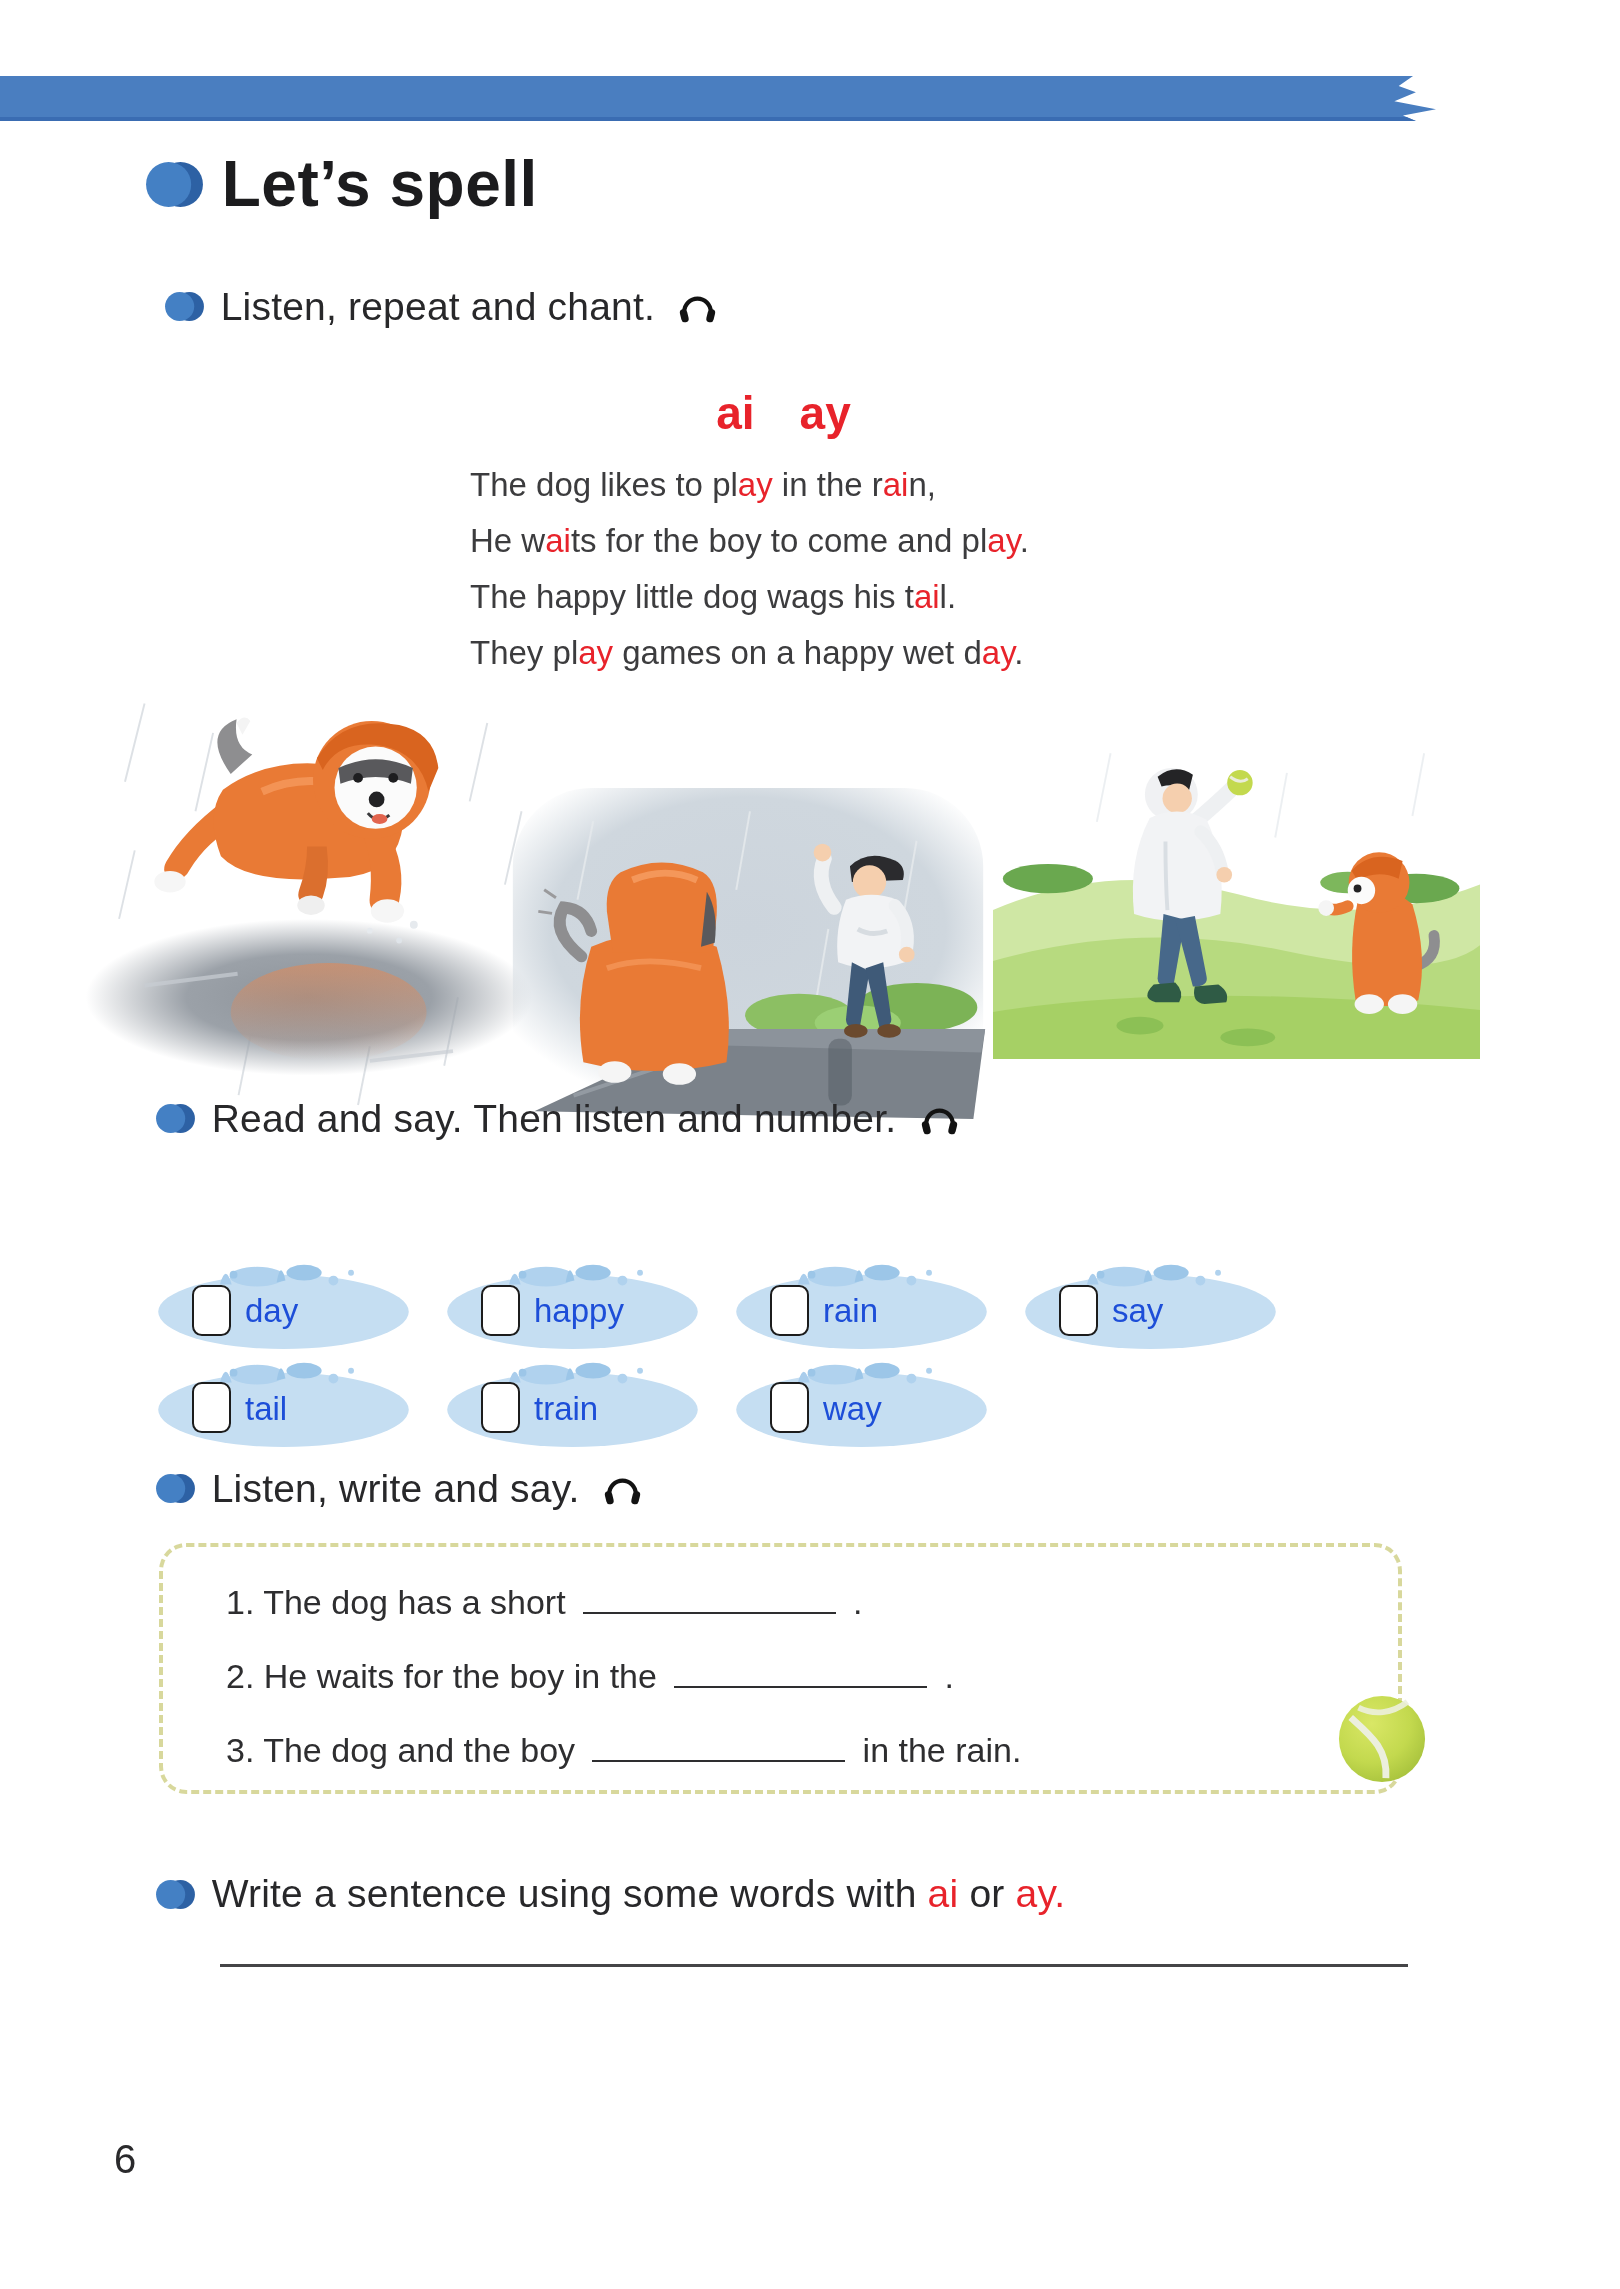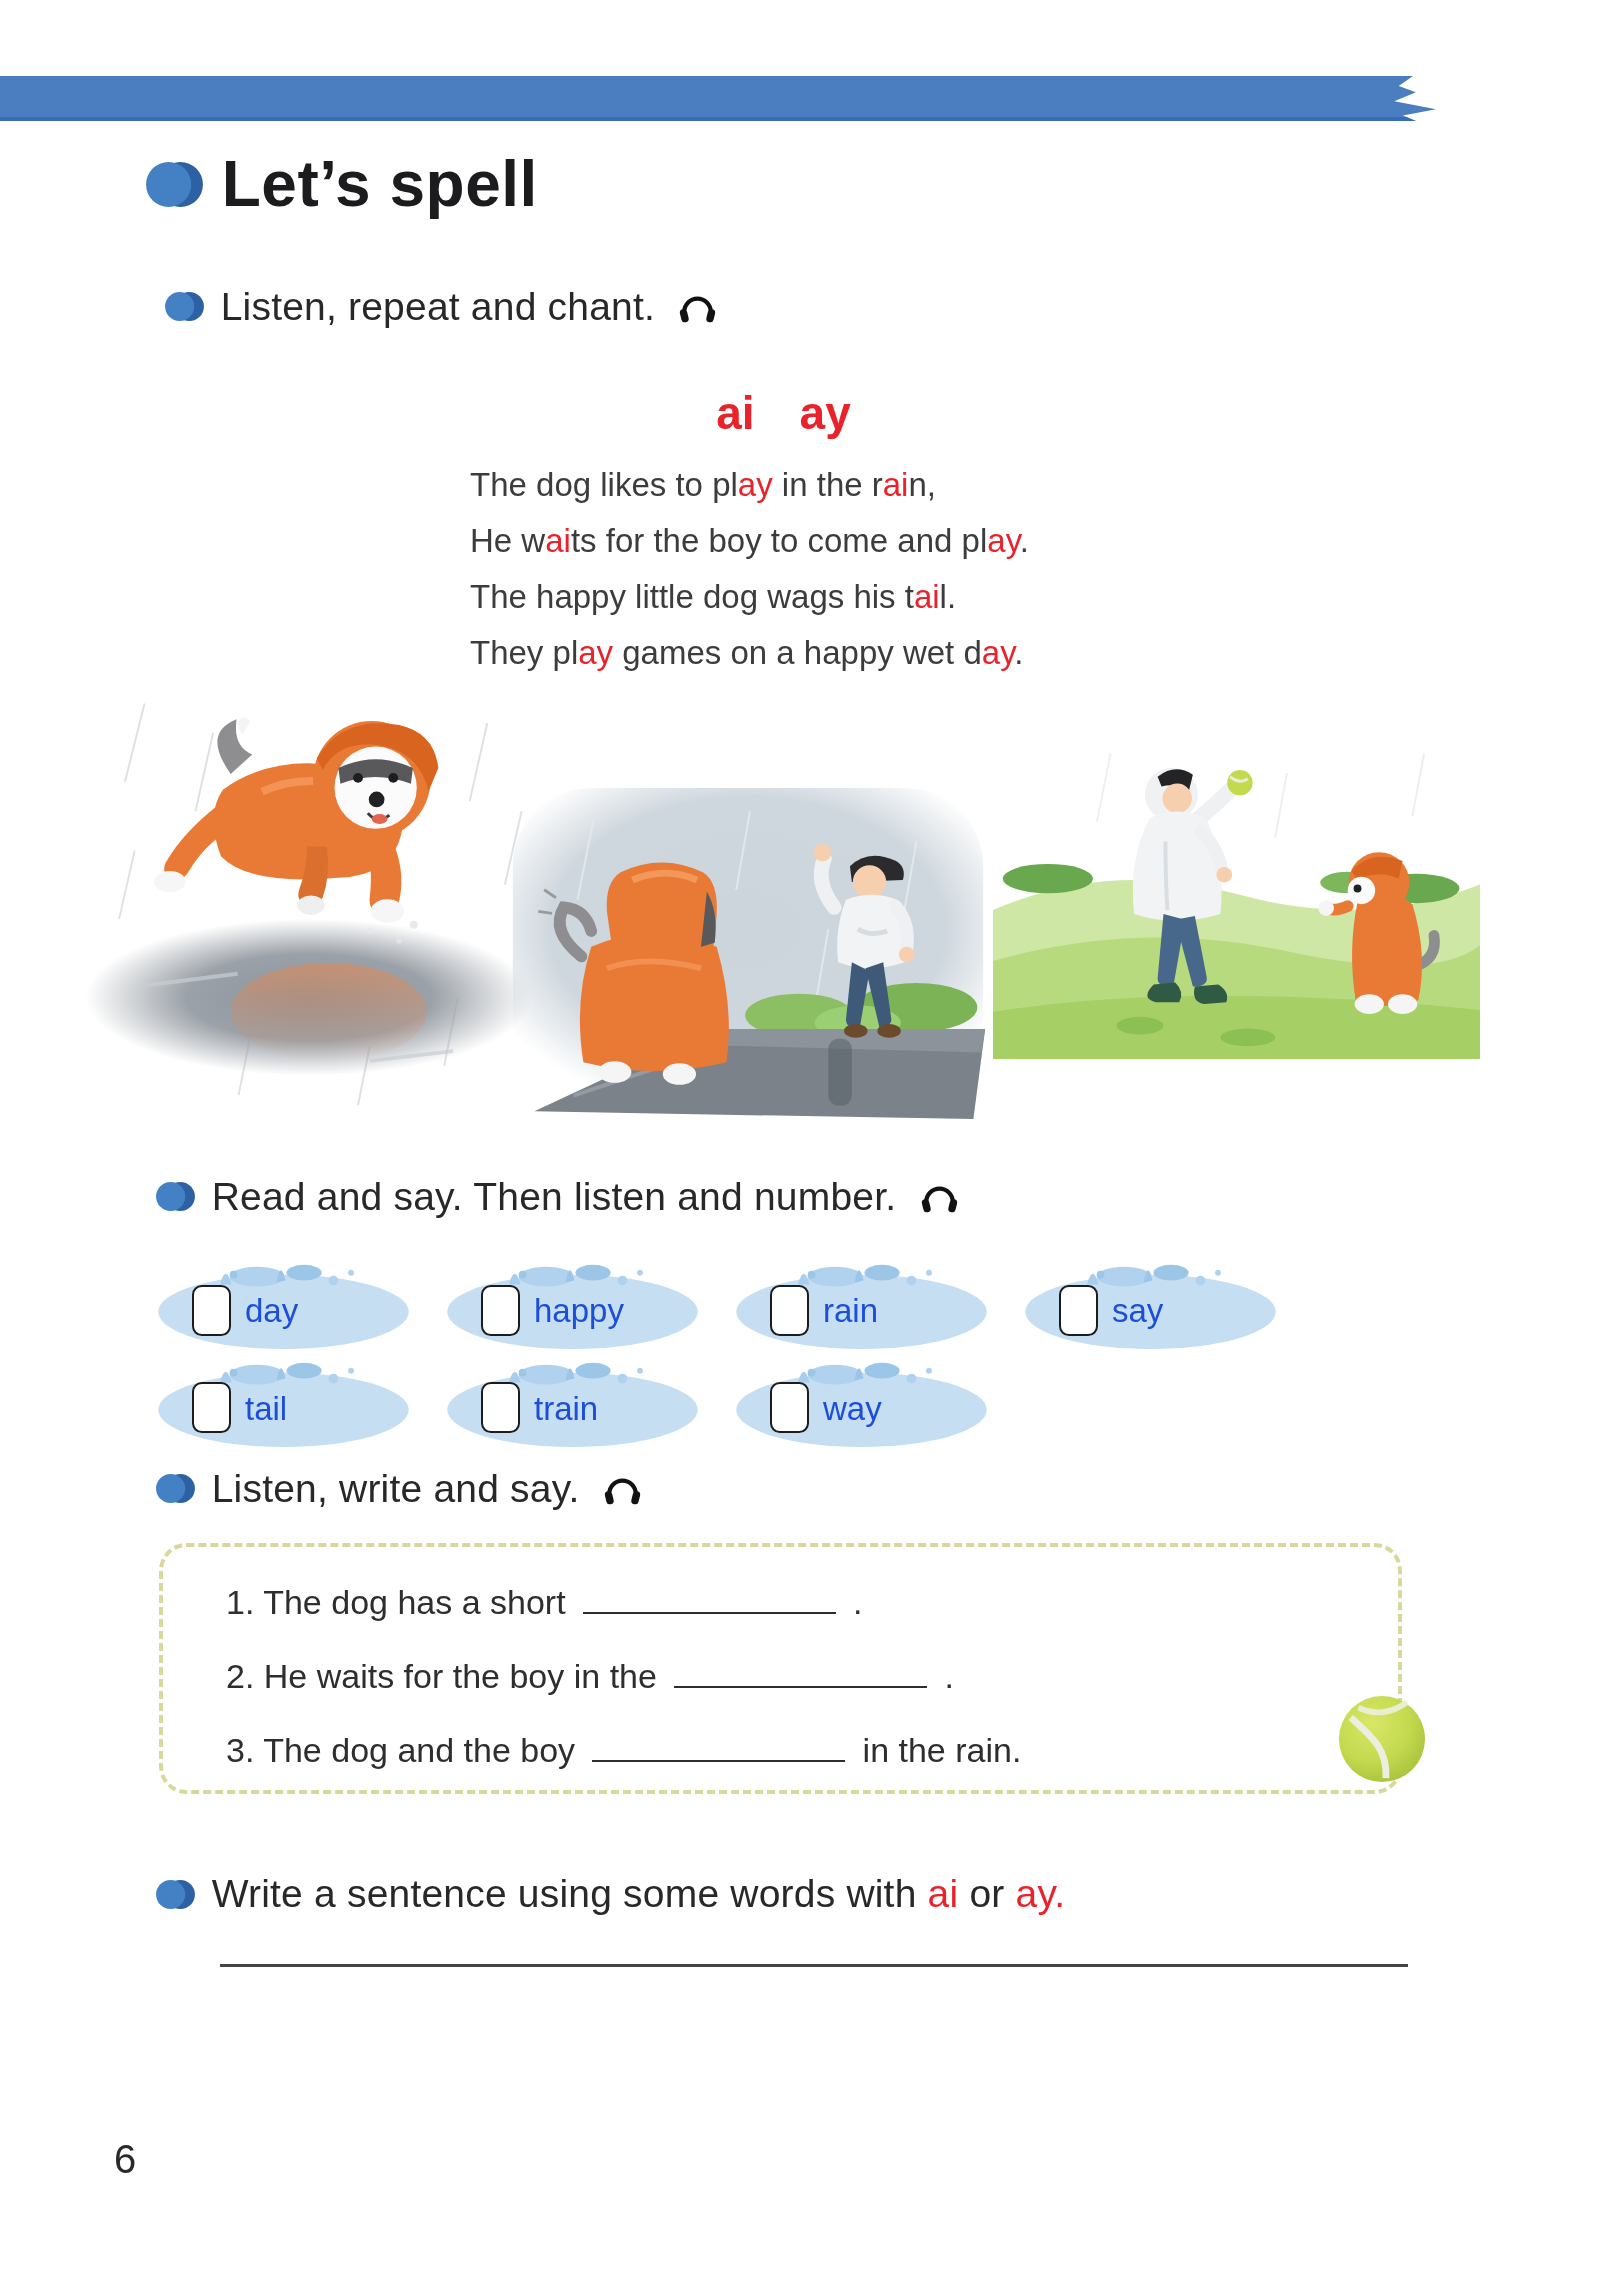--- a/index.html
+++ b/index.html
@@ -15,21 +15,21 @@
     background:#4a7ec0;border-bottom:4.9px solid #3a6cb2;box-sizing:border-box;
     clip-path:polygon(0 0,98.4% 0,97.4% 22%,98.6% 36%,97.1% 56%,100% 74%,97.7% 88%,98.6% 100%,0 100%);
   }
 
   
   .section-title{position:absolute;top:147px;left:143px;display:flex;align-items:center;gap:15.7px;}
   .section-title .label{font-size:64px;font-weight:700;color:#1c1c1e;letter-spacing:0.5px;}
   .activity-head{position:absolute;display:flex;align-items:center;gap:13.7px;}
   .act-label{font-size:39px;color:#28282a;letter-spacing:0.2px;}
   #act1{top:255px;left:162px;margin-top:29px;}
-  #act2{top:1174px;left:153px;}
+  #act2{top:1096px;left:153px;}
   #act3{top:1466px;left:153px;}
   #act4{top:1872px;left:153px;}
   .bullet-big{width:63px;height:51px;flex:0 0 auto;}
   .bullet-sm{width:45px;height:35px;flex:0 0 auto;}
   .audio-icon{width:43px;height:45px;margin-left:7.8px;flex:0 0 auto;}
 
   
   .phonics{
     position:absolute;top:386px;left:470px;width:627px;
     display:flex;justify-content:center;gap:45px;

